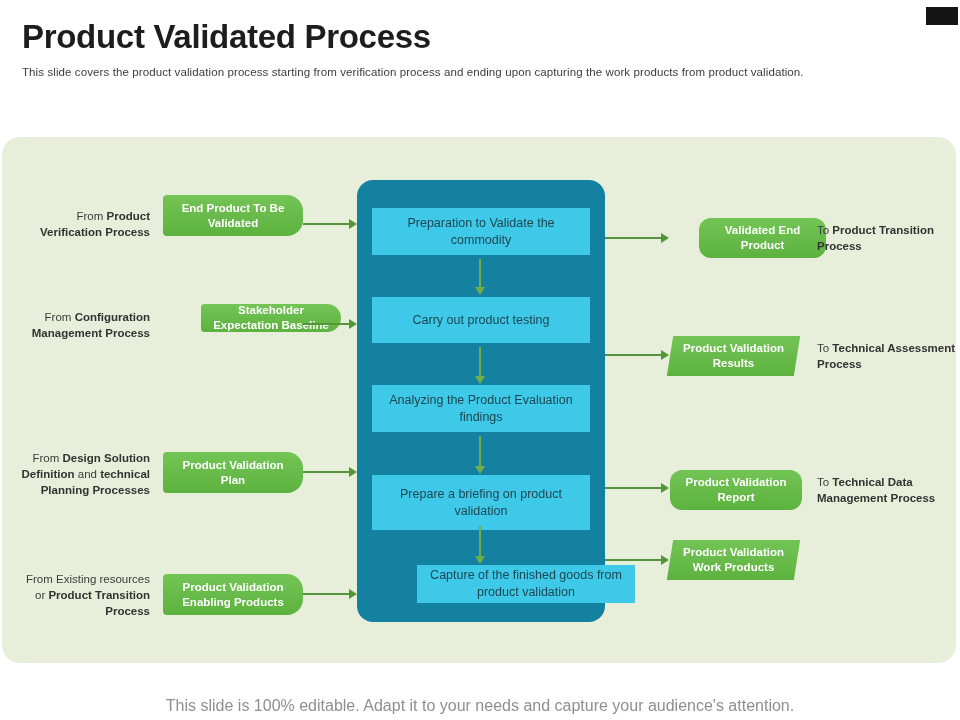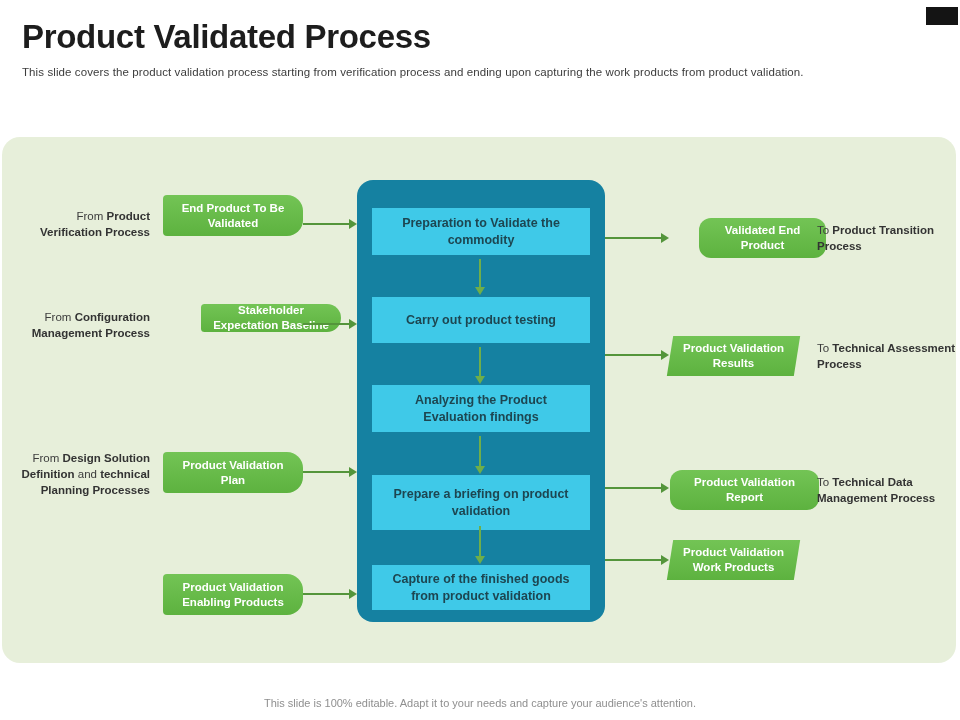--- a/index.html
+++ b/index.html
@@ -20,48 +20,49 @@
         text-align:center;color:#ffffff;font-weight:bold;font-size:11.5px;line-height:1.3;
         background:linear-gradient(180deg,var(--green_light),var(--green_dark));
         padding:0 6px;box-sizing:border-box;}
   .gbox.rounded-left{border-radius:4px 16px 16px 4px;}
   .gbox.rounded{border-radius:12px;}
   .gbox.para{transform:skewX(-9deg);}
   .gbox.para > span{display:block;transform:skewX(9deg);}
   .tealbox{position:absolute;left:357px;top:180px;width:248px;height:442px;
         background:var(--teal_container);border-radius:16px;}
   .bluebox{position:absolute;left:372px;width:218px;background:var(--blue_box);
-        color:var(--blue_box_text);font-weight:bold;font-size:12.5px;line-height:1.35;
+        color:var(--blue_box_text);font-weight:normal;font-size:12.5px;line-height:1.35;
         display:flex;align-items:center;justify-content:center;text-align:center;
         padding:0 10px;box-sizing:border-box;}
   .hline{position:absolute;height:2px;background:var(--arrow_green);}
   .hline::after{content:"";position:absolute;right:-8px;top:-4px;width:0;height:0;
         border-left:8px solid var(--arrow_green);
         border-top:5px solid transparent;border-bottom:5px solid transparent;}
   .varrow{position:absolute;left:479px;width:2px;background:var(--arrow_green_light);}
   .varrow::after{content:"";position:absolute;left:-4px;bottom:-8px;width:0;height:0;
         border-top:8px solid var(--arrow_green_light);
         border-left:5px solid transparent;border-right:5px solid transparent;}
   .footer{position:absolute;left:0;top:697px;width:960px;text-align:center;
-        font-size:11px;color:var(--footer_color);}
+        font-size:16px;color:var(--footer_color);}
 </style>
 </head>
 <body>
 
 <div class="slide">
 
   <div class="title">Product Validated Process</div>
   <div class="subtitle">This slide covers the product validation process starting from verification process and ending upon capturing the work products from product validation.</div>
   <div class="corner-bar"></div>
 
   <div class="panel"></div>
 
   <div class="lbl right-align" style="left:14px;top:208px;width:136px;"><span>From </span><b>Product Verification Process</b></div>
   <div class="lbl right-align" style="left:14px;top:309px;width:136px;"><span>From </span><b>Configuration Management Process</b></div>
   <div class="lbl right-align" style="left:10px;top:450px;width:140px;"><span>From </span><b>Design Solution Definition</b><span> and </span><b>technical Planning Processes</b></div>
+  <div class="lbl right-align" style="left:14px;top:571px;width:136px;"><span>From Existing resources or </span><b>Product Transition Process</b></div>
 
   <div class="gbox rounded-left" style="left:163px;top:195px;width:140px;height:41px;">
       <span>End Product To Be Validated</span>
     </div>
   <div class="gbox rounded-left" style="left:163px;top:304px;width:140px;height:28px;margin-left:38px;">
       <span>Stakeholder Expectation Baseline</span>
     </div>
   <div class="gbox rounded-left" style="left:163px;top:452px;width:140px;height:41px;">
       <span>Product Validation Plan</span>
     </div>
@@ -73,39 +74,39 @@
   <div class="hline" style="left:303px;top:323px;width:46px;"></div>
   <div class="hline" style="left:303px;top:471px;width:46px;"></div>
   <div class="hline" style="left:303px;top:593px;width:46px;"></div>
 
   <div class="tealbox"></div>
 
   <div class="bluebox" style="top:208px;height:47px;">Preparation to Validate the commodity</div>
   <div class="bluebox" style="top:297px;height:46px;">Carry out product testing</div>
   <div class="bluebox" style="top:385px;height:47px;">Analyzing the Product Evaluation findings</div>
   <div class="bluebox" style="top:475px;height:55px;">Prepare a briefing on product validation</div>
-  <div class="bluebox" style="top:565px;height:45px;">Capture of the finished goods from product validation</div>
+  <div class="bluebox" style="top:565px;height:38px;margin-left:45px;">Capture of the finished goods from product validation</div>
 
   <div class="varrow" style="top:259px;height:28px;"></div>
   <div class="varrow" style="top:347px;height:29px;"></div>
   <div class="varrow" style="top:436px;height:30px;"></div>
   <div class="varrow" style="top:526px;height:30px;"></div>
 
   <div class="hline" style="left:605px;top:237px;width:56px;"></div>
   <div class="hline" style="left:605px;top:354px;width:56px;"></div>
   <div class="hline" style="left:605px;top:487px;width:56px;"></div>
   <div class="hline" style="left:605px;top:559px;width:56px;"></div>
 
   <div class="gbox rounded" style="left:670px;top:218px;width:127px;height:40px;margin-left:29px;">
       <span>Validated End Product</span>
     </div>
   <div class="gbox para" style="left:670px;top:336px;width:127px;height:40px;">
       <span>Product Validation Results</span>
     </div>
-  <div class="gbox rounded" style="left:670px;top:470px;width:149px;height:40px;">
+  <div class="gbox rounded" style="left:670px;top:470px;width:132px;height:40px;">
       <span>Product Validation Report</span>
     </div>
   <div class="gbox para" style="left:670px;top:540px;width:127px;height:40px;">
       <span>Product Validation Work Products</span>
     </div>
 
   <div class="lbl" style="left:817px;top:222px;width:150px;"><span>To </span><b>Product Transition Process</b></div>
   <div class="lbl" style="left:817px;top:340px;width:150px;"><span>To </span><b>Technical Assessment Process</b></div>
   <div class="lbl" style="left:817px;top:474px;width:150px;"><span>To </span><b>Technical Data Management Process</b></div>
 

